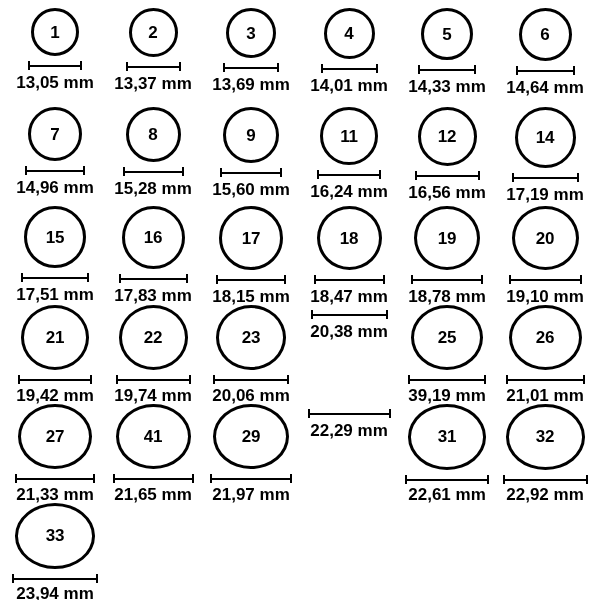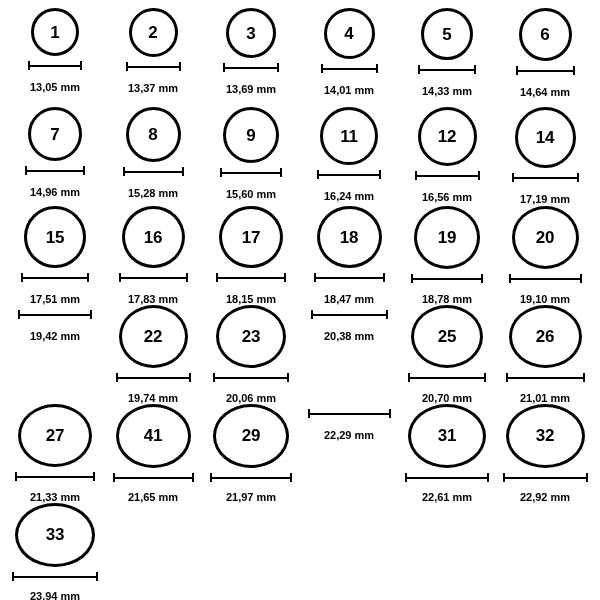--- a/index.html
+++ b/index.html
@@ -72,24 +72,24 @@
   .measure::after { right: 0; }
   .measure-line {
     position: absolute;
     top: 4px;
     left: 0;
     right: 0;
     height: 2px;
     background: #000000;
   }
   .ring-label {
-    font-size: 11px;
+    font-size: 17px;
     font-weight: bold;
     line-height: 1;
-    margin-top: 12px;
+    margin-top: 4px;
     white-space: nowrap;
   }
 </style>
 </head>
 <body>
 
 <div id="sizer-chart">
   <div class="ring-grid">
       <div class="ring-cell">
         <div class="ring-circle" style="width: 48px; height: 48px;">
@@ -247,20 +247,23 @@
       <div class="ring-cell">
         <div class="ring-circle" style="width: 67px; height: 67px;">
           <span class="ring-number">20</span>
         </div>
         <div class="measure" style="width: 73px;">
           <div class="measure-line"></div>
         </div>
         <div class="ring-label">19,10 mm</div>
       </div>
       <div class="ring-cell">
+        <div class="ring-circle" style="width: 68px; height: 68px;">
+          <span class="ring-number">21</span>
+        </div>
         <div class="measure" style="width: 74px;">
           <div class="measure-line"></div>
         </div>
         <div class="ring-label">19,42 mm</div>
       </div>
       <div class="ring-cell">
         <div class="ring-circle" style="width: 69px; height: 69px;">
           <span class="ring-number">22</span>
         </div>
         <div class="measure" style="width: 75px;">
@@ -283,21 +286,21 @@
         </div>
         <div class="ring-label">20,38 mm</div>
       </div>
       <div class="ring-cell">
         <div class="ring-circle" style="width: 72px; height: 72px;">
           <span class="ring-number">25</span>
         </div>
         <div class="measure" style="width: 78px;">
           <div class="measure-line"></div>
         </div>
-        <div class="ring-label">20,70 mm</div>
+        <div class="ring-label">39,19 mm</div>
       </div>
       <div class="ring-cell">
         <div class="ring-circle" style="width: 73px; height: 73px;">
           <span class="ring-number">26</span>
         </div>
         <div class="measure" style="width: 79px;">
           <div class="measure-line"></div>
         </div>
         <div class="ring-label">21,01 mm</div>
       </div>

